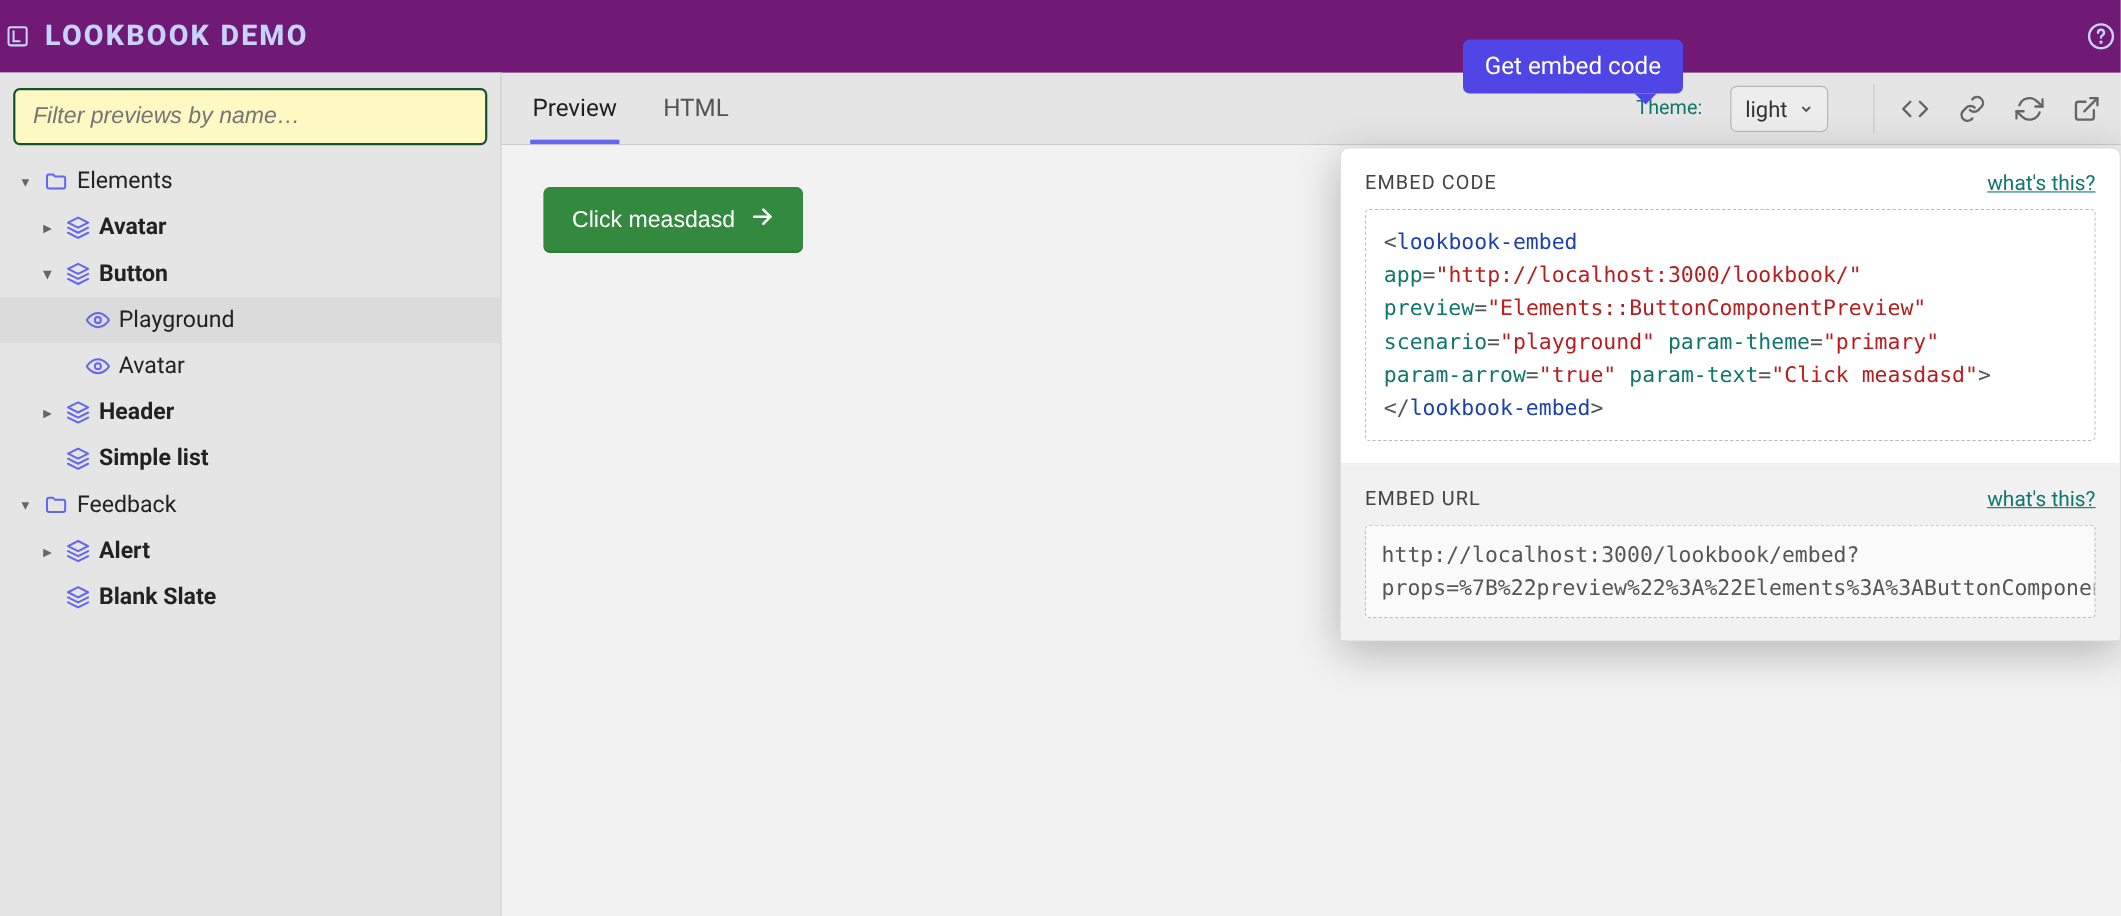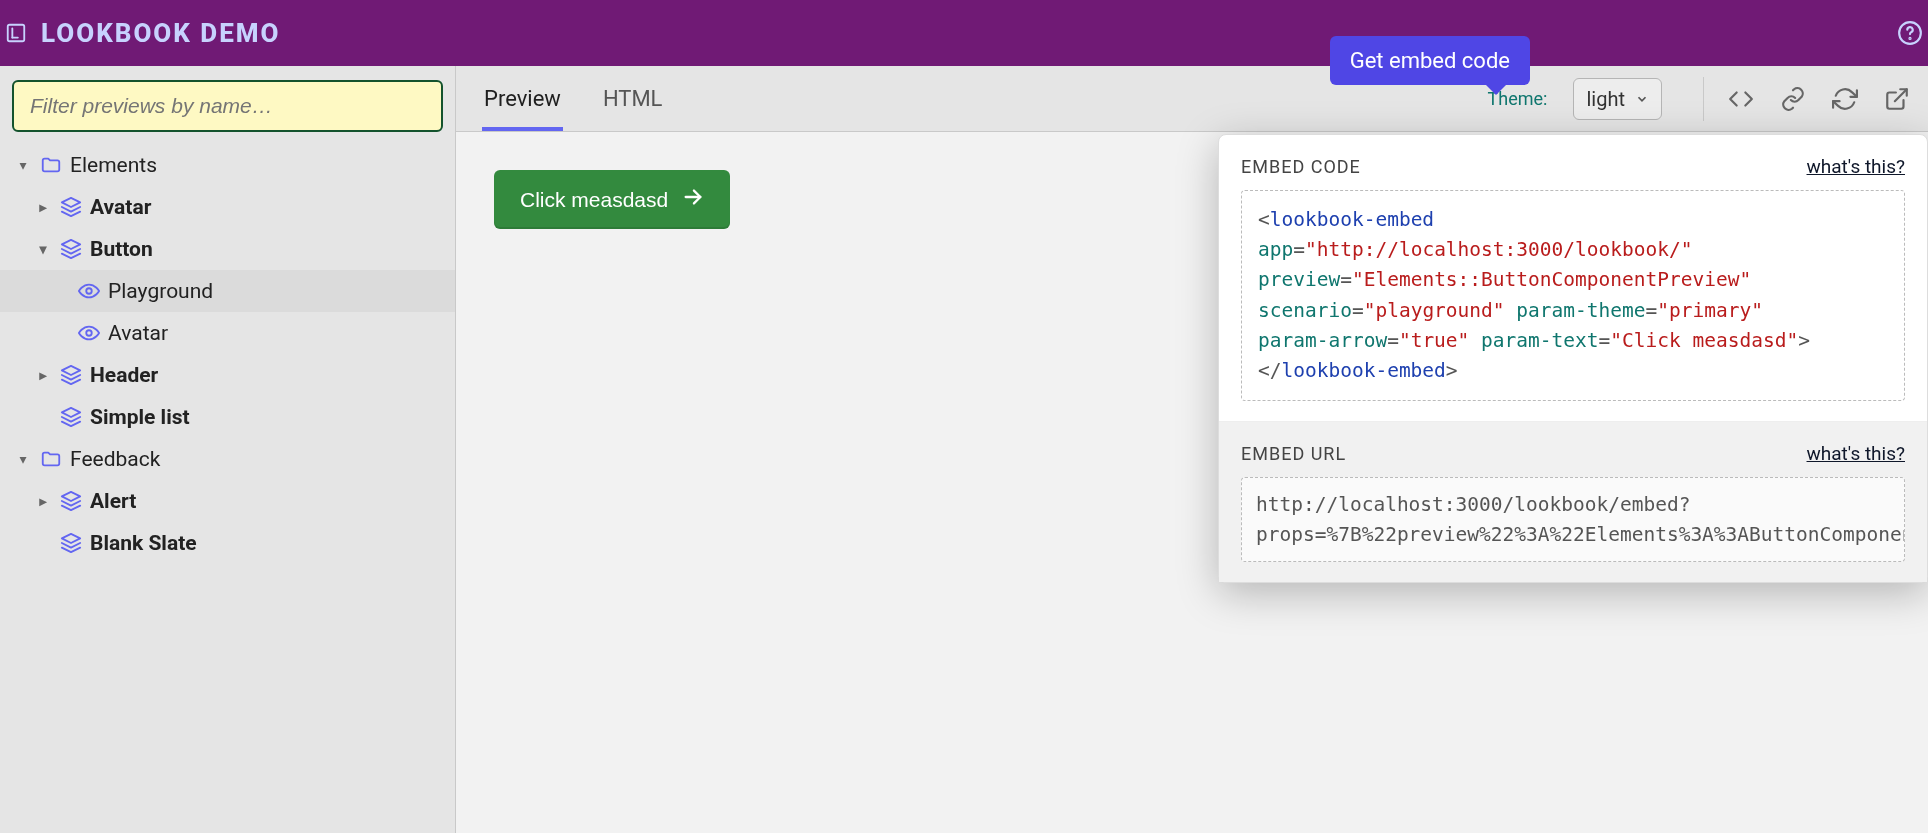--- a/index.html
+++ b/index.html
@@ -118,21 +118,21 @@
     background:#fff;
     border:1px solid #ddd;
     border-radius:8px;
     box-shadow: 0 10px 40px rgba(0,0,0,.25);
     z-index:10;
   }
   .pop-sec { padding: 20px 22px; border-bottom:1px solid #eee;}
   .pop-sec:last-child { border-bottom:none; }
   .pop-head { display:flex; justify-content:space-between; align-items:center; margin-bottom:12px;}
   .pop-title { font-size:18px; font-weight:400; color:#444; letter-spacing:1px;}
-  .pop-link { font-size:19px; color:#0f172a; text-decoration:underline;}
+  .pop-link { font-size:19px; color:#0f766e; text-decoration:underline;}
   .codebox {
     border:1px dashed #bbb; border-radius:4px; padding:14px 16px;
     font-family: ui-monospace, Menlo, Consolas, monospace;
     font-size:19.5px; line-height:1.55; color:#333; background:#fff;
     white-space: pre-wrap; word-break: break-word;
   }
   .urlbox {
     border:1px dashed #bbb; border-radius:4px; padding:12px 14px;
     font-family: ui-monospace, Menlo, Consolas, monospace;
     font-size:19.5px; line-height:1.5; color:#555; background:#fafafa;

